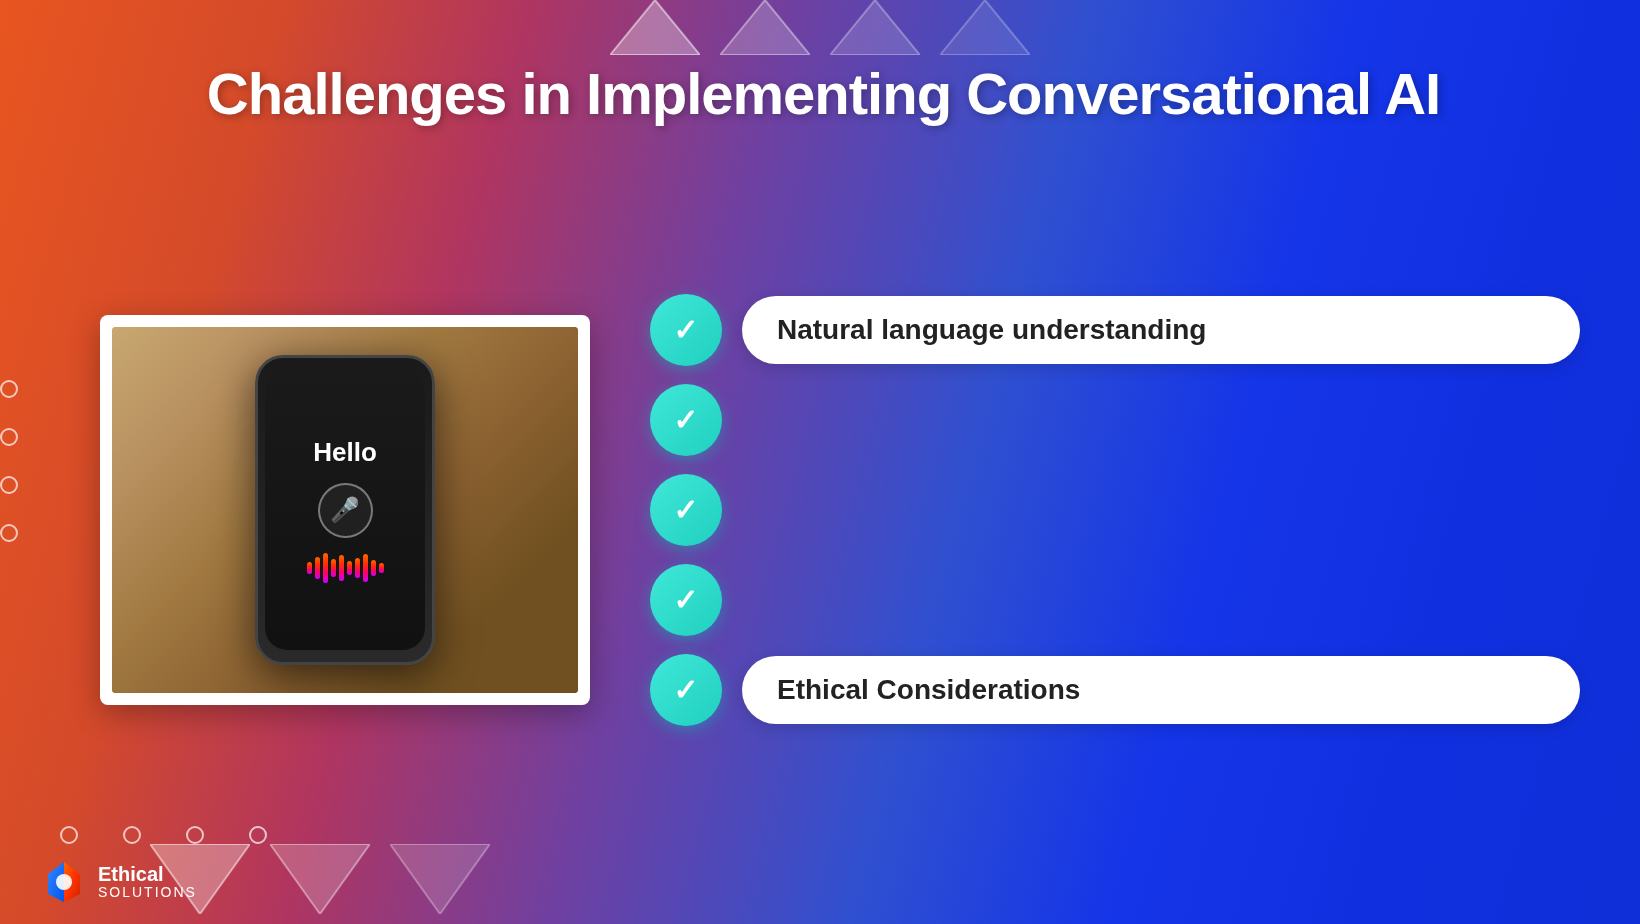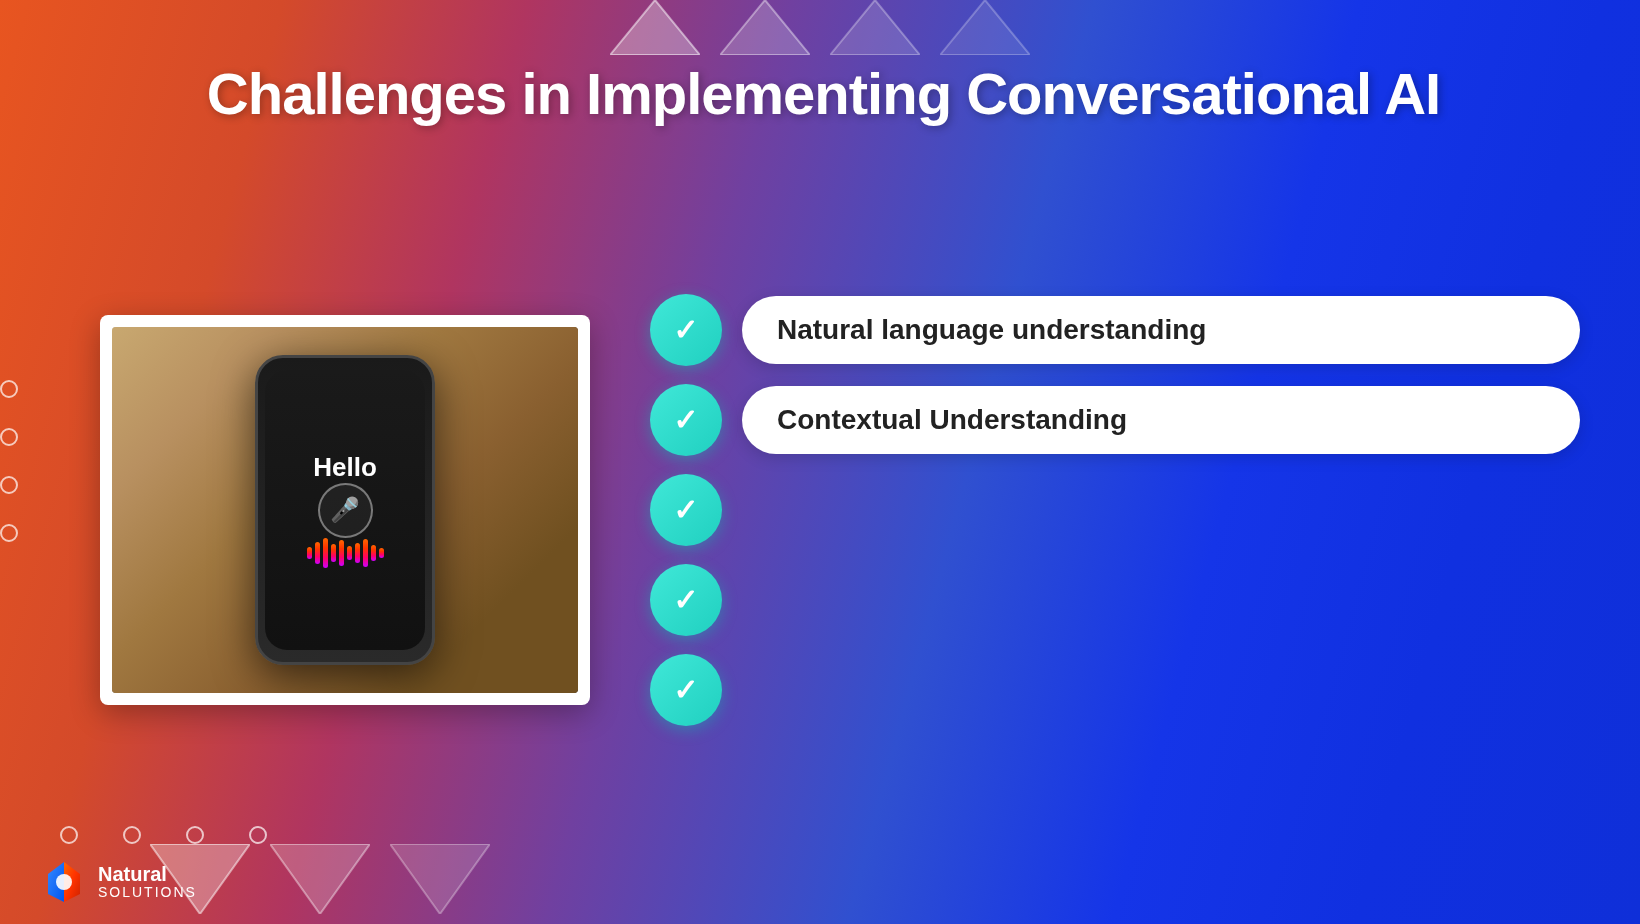--- a/index.html
+++ b/index.html
@@ -147,21 +147,21 @@
 
     .phone-screen {
       width: 160px;
       height: 280px;
       background: linear-gradient(180deg, #1a1a1a 0%, #111 100%);
       border-radius: 22px;
       display: flex;
       flex-direction: column;
       align-items: center;
       justify-content: center;
-      gap: 0;
+      gap: 15px;
     }
 
     .hello-text {
       color: white;
       font-size: 26px;
       font-weight: 700;
     }
 
     .mic-circle {
       width: 55px;
@@ -390,40 +390,40 @@
         </div>
         <div class="check-label-pill">
           <span class="check-label-text">Natural language understanding</span>
         </div>
       </div>
 
       <div class="check-item">
         <div class="check-bubble">
           <span class="check-mark">✓</span>
         </div>
-        <div class="check-label-pill">
-          <span class="check-label-text">Contextual Understanding</span>
-        </div>
       </div>
 
       <div class="check-item">
         <div class="check-bubble">
           <span class="check-mark">✓</span>
         </div>
       </div>
 
       <div class="check-item">
         <div class="check-bubble">
           <span class="check-mark">✓</span>
         </div>
       </div>
 
       <div class="check-item">
         <div class="check-bubble">
           <span class="check-mark">✓</span>
+        </div>
+        <div class="check-label-pill">
+          <span class="check-label-text">Ethical Considerations</span>
         </div>
       </div>
 
     </div>
   </div>
 
   <div class="dots-left">
     <div class="dot-circle"></div>
     <div class="dot-circle"></div>
     <div class="dot-circle"></div>
@@ -460,18 +460,18 @@
         <linearGradient id="lg2" x1="0%" y1="0%" x2="100%" y2="100%">
           <stop offset="0%" style="stop-color:#3388ff"></stop>
           <stop offset="100%" style="stop-color:#0055ee"></stop>
         </linearGradient>
       </defs>
       <path d="M24 4 L40 16 L40 36 L24 44 Z" fill="url(#lg1)"></path>
       <path d="M24 4 L8 16 L8 36 L24 44 Z" fill="url(#lg2)"></path>
       <circle cx="24" cy="24" r="8" fill="white" opacity="0.9"></circle>
     </svg>
     <div>
-      <span class="logo-text">Natural</span>
+      <span class="logo-text">Ethical</span>
       <span class="logo-sub logo-text">Solutions</span>
     </div>
   </div>
 
 </div>
 
 </body></html>

